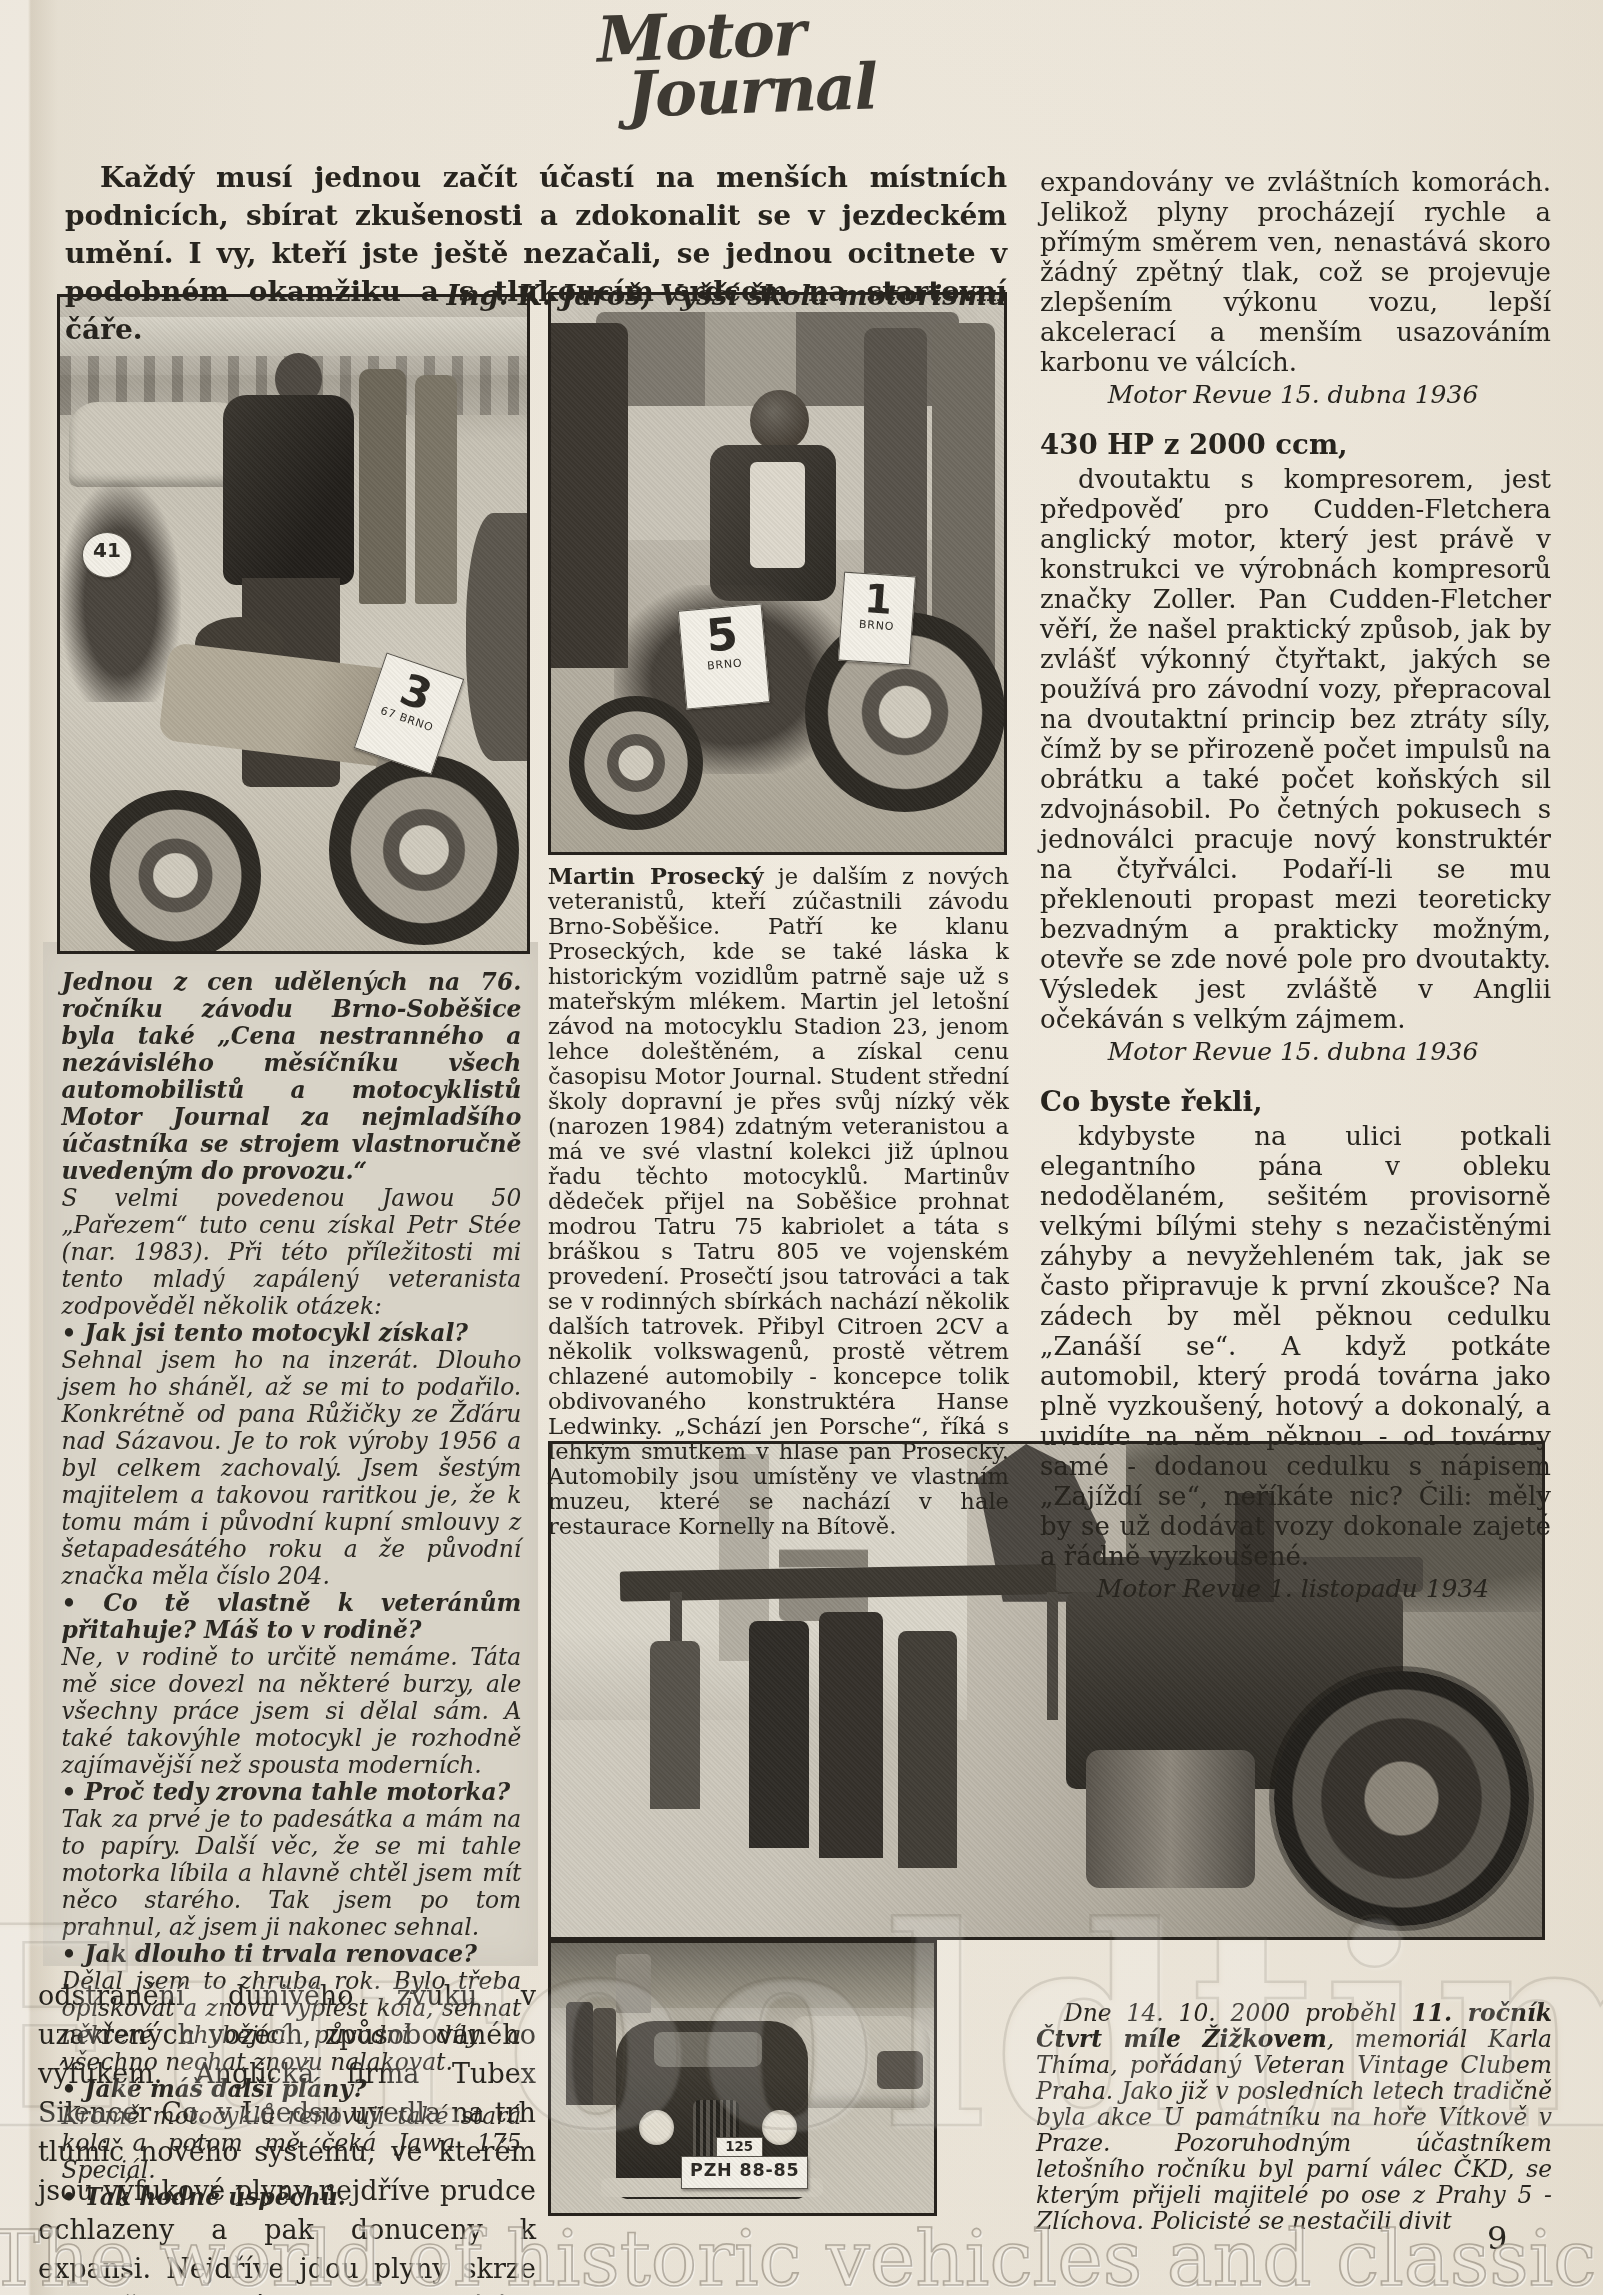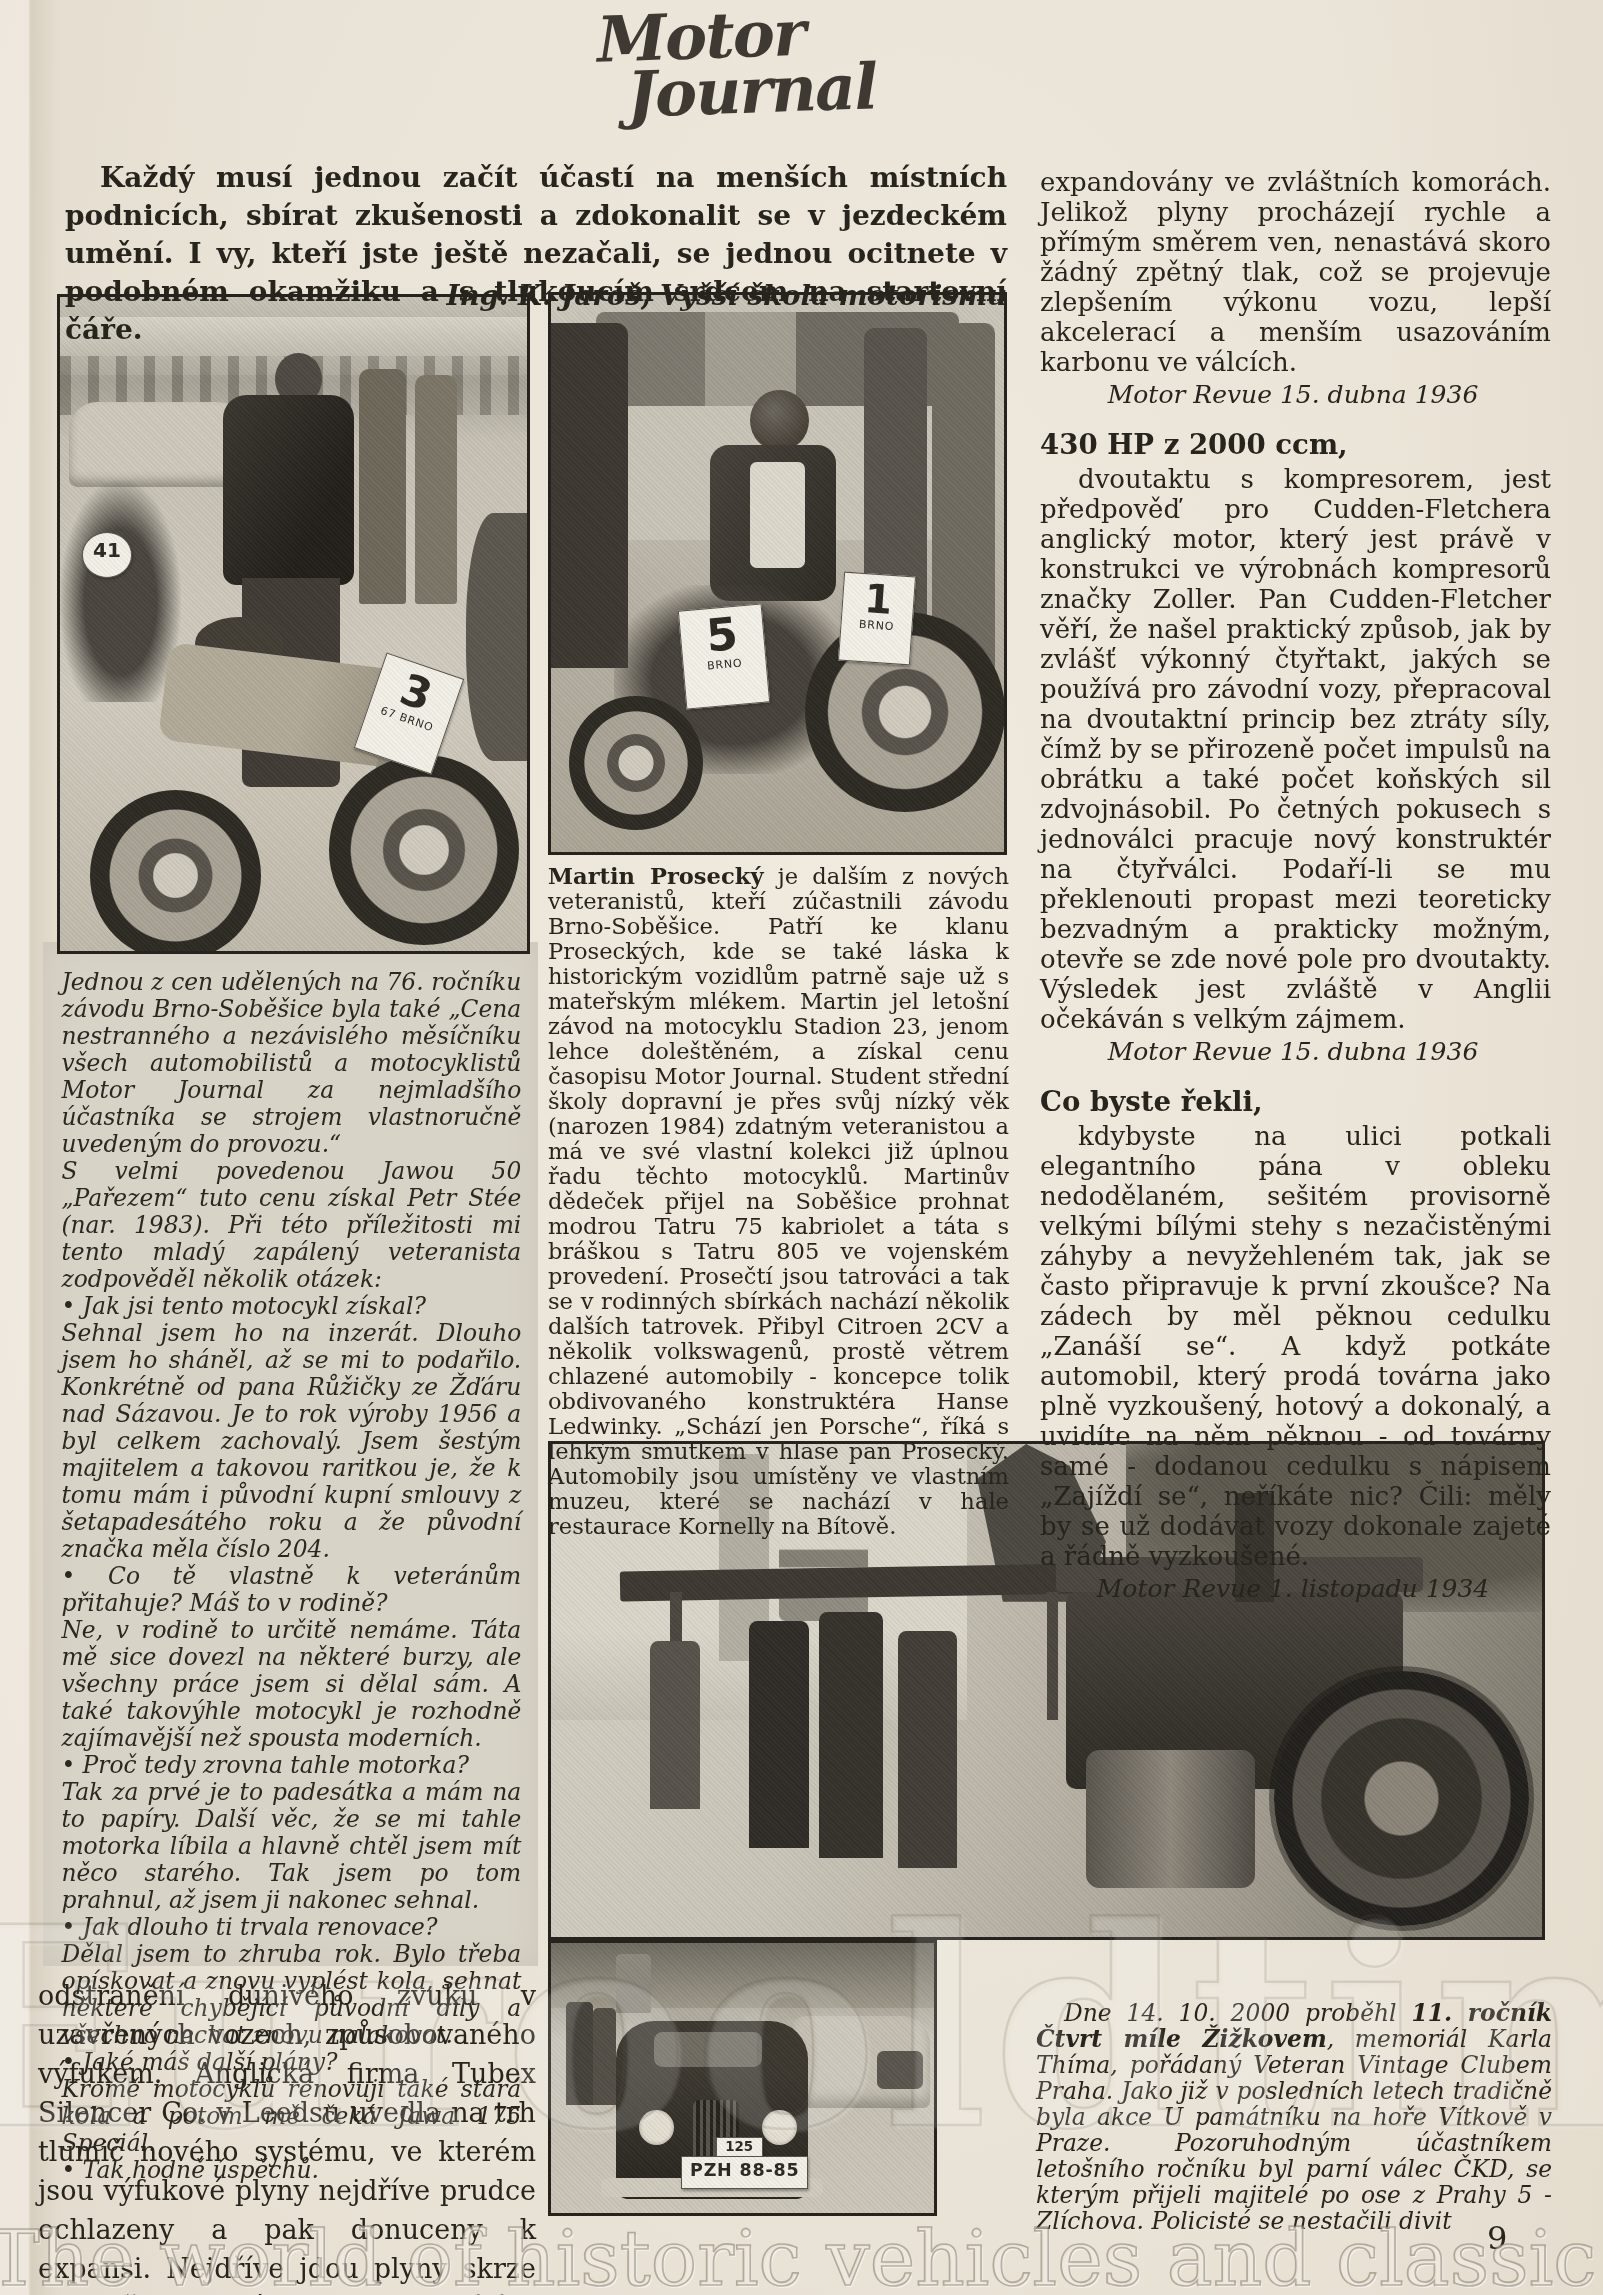--- a/index.html
+++ b/index.html
@@ -33,21 +33,21 @@
   .wheel{position:absolute;border-radius:50%;
         background:radial-gradient(circle,#cfcabd 0 18%,#57524a 19% 30%,#a9a396 31% 54%,#2c2923 55% 78%,rgba(0,0,0,0) 79%);}
   .plate{position:absolute;background:#f3f0e7;color:#2a2722;border:1.7px solid #56524a;text-align:center;
         font-family:"DejaVu Sans","Liberation Sans",sans-serif;line-height:1.05;box-shadow:0.8px 1.7px 2.5px rgba(30,25,20,.4);}
   .plate .big{font-weight:bold;display:block;}
   .plate .small{display:block;font-size:11px;letter-spacing:0.8px;}
   
   .graybox{position:absolute;left:43px;top:942px;width:495px;height:1024px;background:#d8d3c7;z-index:1;
         box-sizing:border-box;padding:27px 16.7px 0 18.4px;box-shadow:inset 0 0 33px rgba(120,110,90,.12);}
   .graybox p{margin:0;font-style:italic;text-align:justify;font-size:23.4px;line-height:27px;color:#2b2822;}
-  .graybox p.b{font-weight:normal;}
+  .graybox p.b{font-weight:bold;}
   
   .cap-mid{position:absolute;left:548px;top:864px;width:461px;margin:0;z-index:3;
         font-size:22.6px;line-height:25px;text-align:justify;}
   .cap-lead{font-weight:bold;}
   
   .rightcol{position:absolute;left:1040px;top:167px;width:511px;z-index:3;}
   .rightcol .body{font-size:26px;line-height:30px;text-align:justify;margin:0;}
   .rightcol .indent{text-indent:38px;}
   .rightcol .source{font-size:25px;font-style:italic;font-weight:normal;text-align:center;margin:3.3px 5px 18.4px 0;}
   .rightcol h3{font-size:27.6px;font-weight:bold;margin:5px 0 3.3px 0;}

